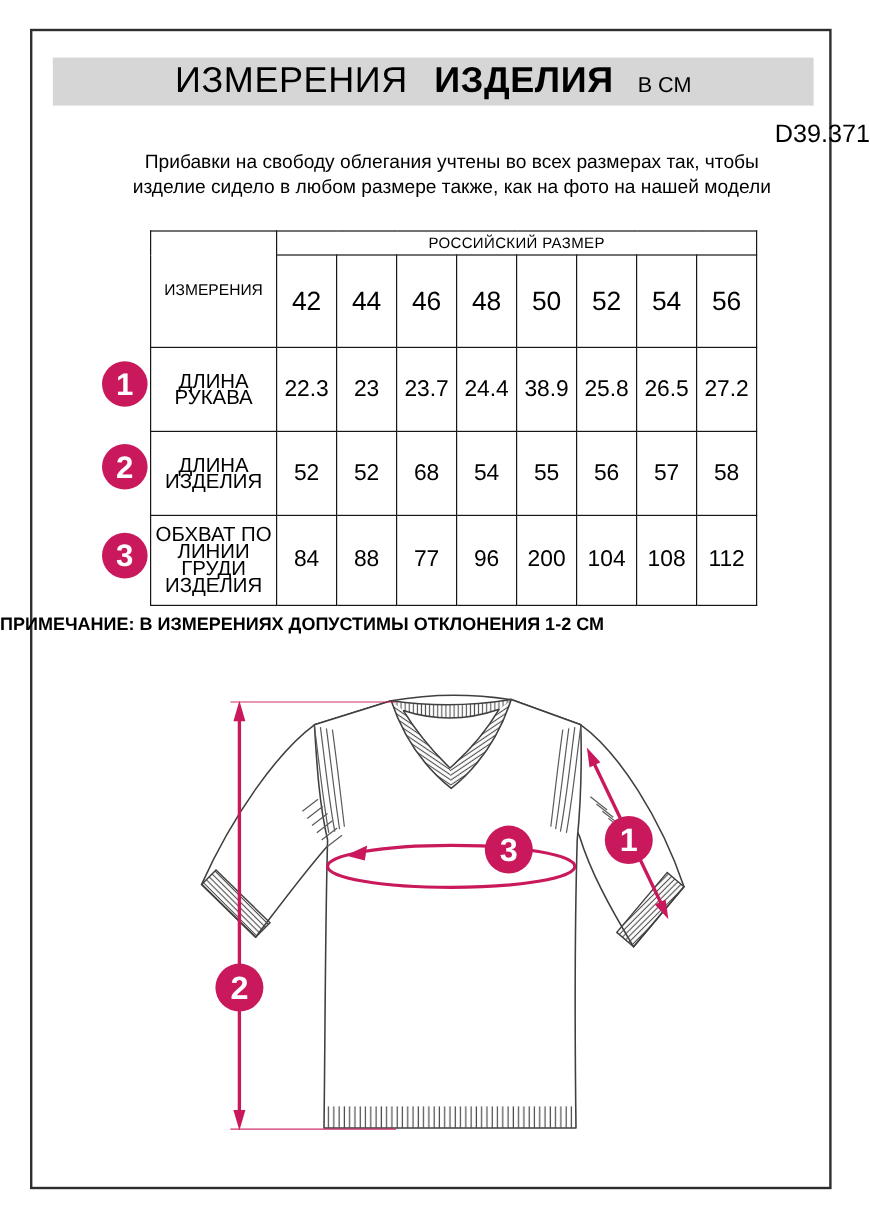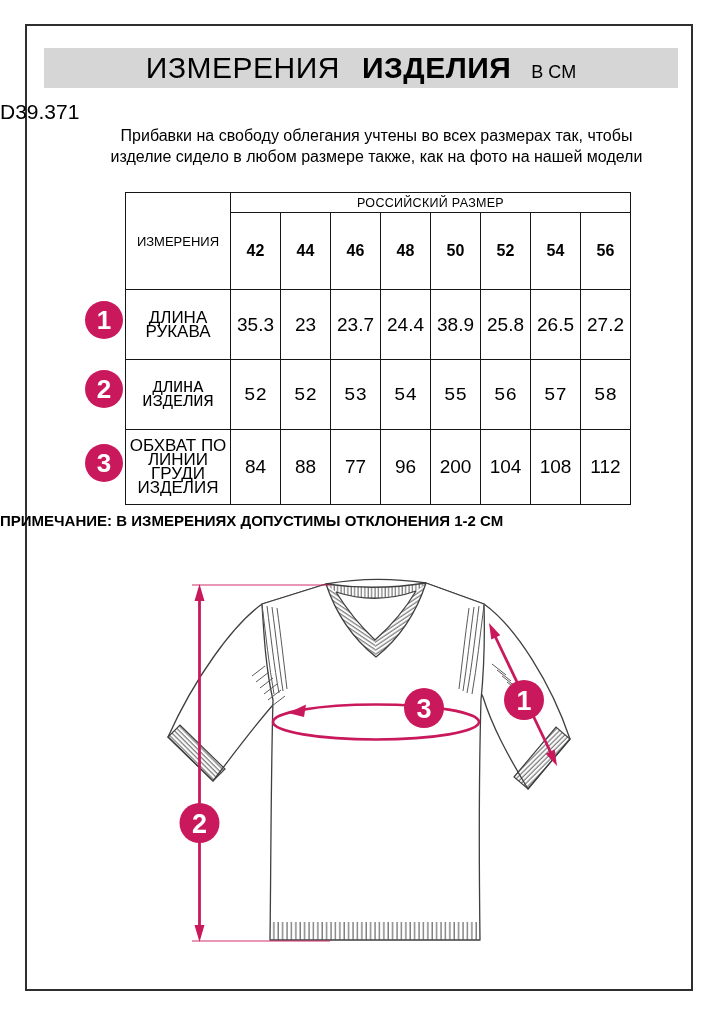--- a/index.html
+++ b/index.html
@@ -14,38 +14,38 @@
     border:2px solid #2e2e2e;box-sizing:border-box;
   }
   .header-bar{
     position:absolute;left:44px;top:48px;width:634px;height:40px;
     background:#d6d6d6;display:flex;align-items:baseline;justify-content:center;
   }
   .t-normal{font-size:30px;font-weight:400;letter-spacing:.5px;line-height:40px;}
   .t-bold{font-size:30px;font-weight:700;letter-spacing:.5px;margin-left:22px;}
   .t-unit{font-size:18px;font-weight:400;margin-left:20px;}
   .product-code{
-    position:absolute;left:0;top:100px;width:725px;text-align:left;
+    position:absolute;left:0;top:100px;width:725px;text-align:right;
     font-size:21px;font-weight:400;
   }
   .description{
     position:absolute;left:96px;top:126px;width:561px;text-align:center;
     font-size:16px;line-height:20.5px;
   }
   .size-table{
     position:absolute;left:125px;top:192px;border-collapse:collapse;table-layout:fixed;
   }
   .size-table td{border:1.5px solid #161616;text-align:center;vertical-align:middle;padding:0;}
   .c-label{width:105px;}
   .c-size{width:50px;}
   .cell-group{height:19px;font-size:12.5px;letter-spacing:.3px;}
   .cell-measure{font-size:13px;}
-  .r-sizes td{height:76px;font-size:16px;font-weight:700;}
+  .r-sizes td{height:76px;font-size:22px;font-weight:400;}
   .r1 td{height:69px;}
-  .r2 td{height:69px;font-family:Liberation Mono, monospace;}
+  .r2 td{height:69px;}
   .r3 td{height:74px;}
   .cell-label{font-size:17px;line-height:14px;white-space:pre-line;}
   .cell-value{font-size:19px;}
   .row-badge{
     position:absolute;left:85px;width:38px;height:38px;border-radius:50%;
     background:var(--accent);color:#fff;display:flex;align-items:center;justify-content:center;
     font-size:26px;font-weight:700;
   }
   .b1{top:301px;} .b2{top:370px;} .b3{top:444px;}
   .note{
@@ -99,35 +99,35 @@
         <td>44</td>
         <td>46</td>
         <td>48</td>
         <td>50</td>
         <td>52</td>
         <td>54</td>
         <td>56</td>
       </tr>
       <tr class="r1">
         <td class="cell-label">ДЛИНА РУКАВА</td>
-        <td class="cell-value">35.3</td>
+        <td class="cell-value">22.3</td>
         <td class="cell-value">23</td>
         <td class="cell-value">23.7</td>
         <td class="cell-value">24.4</td>
         <td class="cell-value">38.9</td>
         <td class="cell-value">25.8</td>
         <td class="cell-value">26.5</td>
         <td class="cell-value">27.2</td>
       </tr>
       <tr class="r2">
         <td class="cell-label">ДЛИНА
 ИЗДЕЛИЯ</td>
         <td class="cell-value">52</td>
         <td class="cell-value">52</td>
-        <td class="cell-value">53</td>
+        <td class="cell-value">68</td>
         <td class="cell-value">54</td>
         <td class="cell-value">55</td>
         <td class="cell-value">56</td>
         <td class="cell-value">57</td>
         <td class="cell-value">58</td>
       </tr>
       <tr class="r3">
         <td class="cell-label">ОБХВАТ ПО
 ЛИНИИ ГРУДИ
 ИЗДЕЛИЯ</td>

